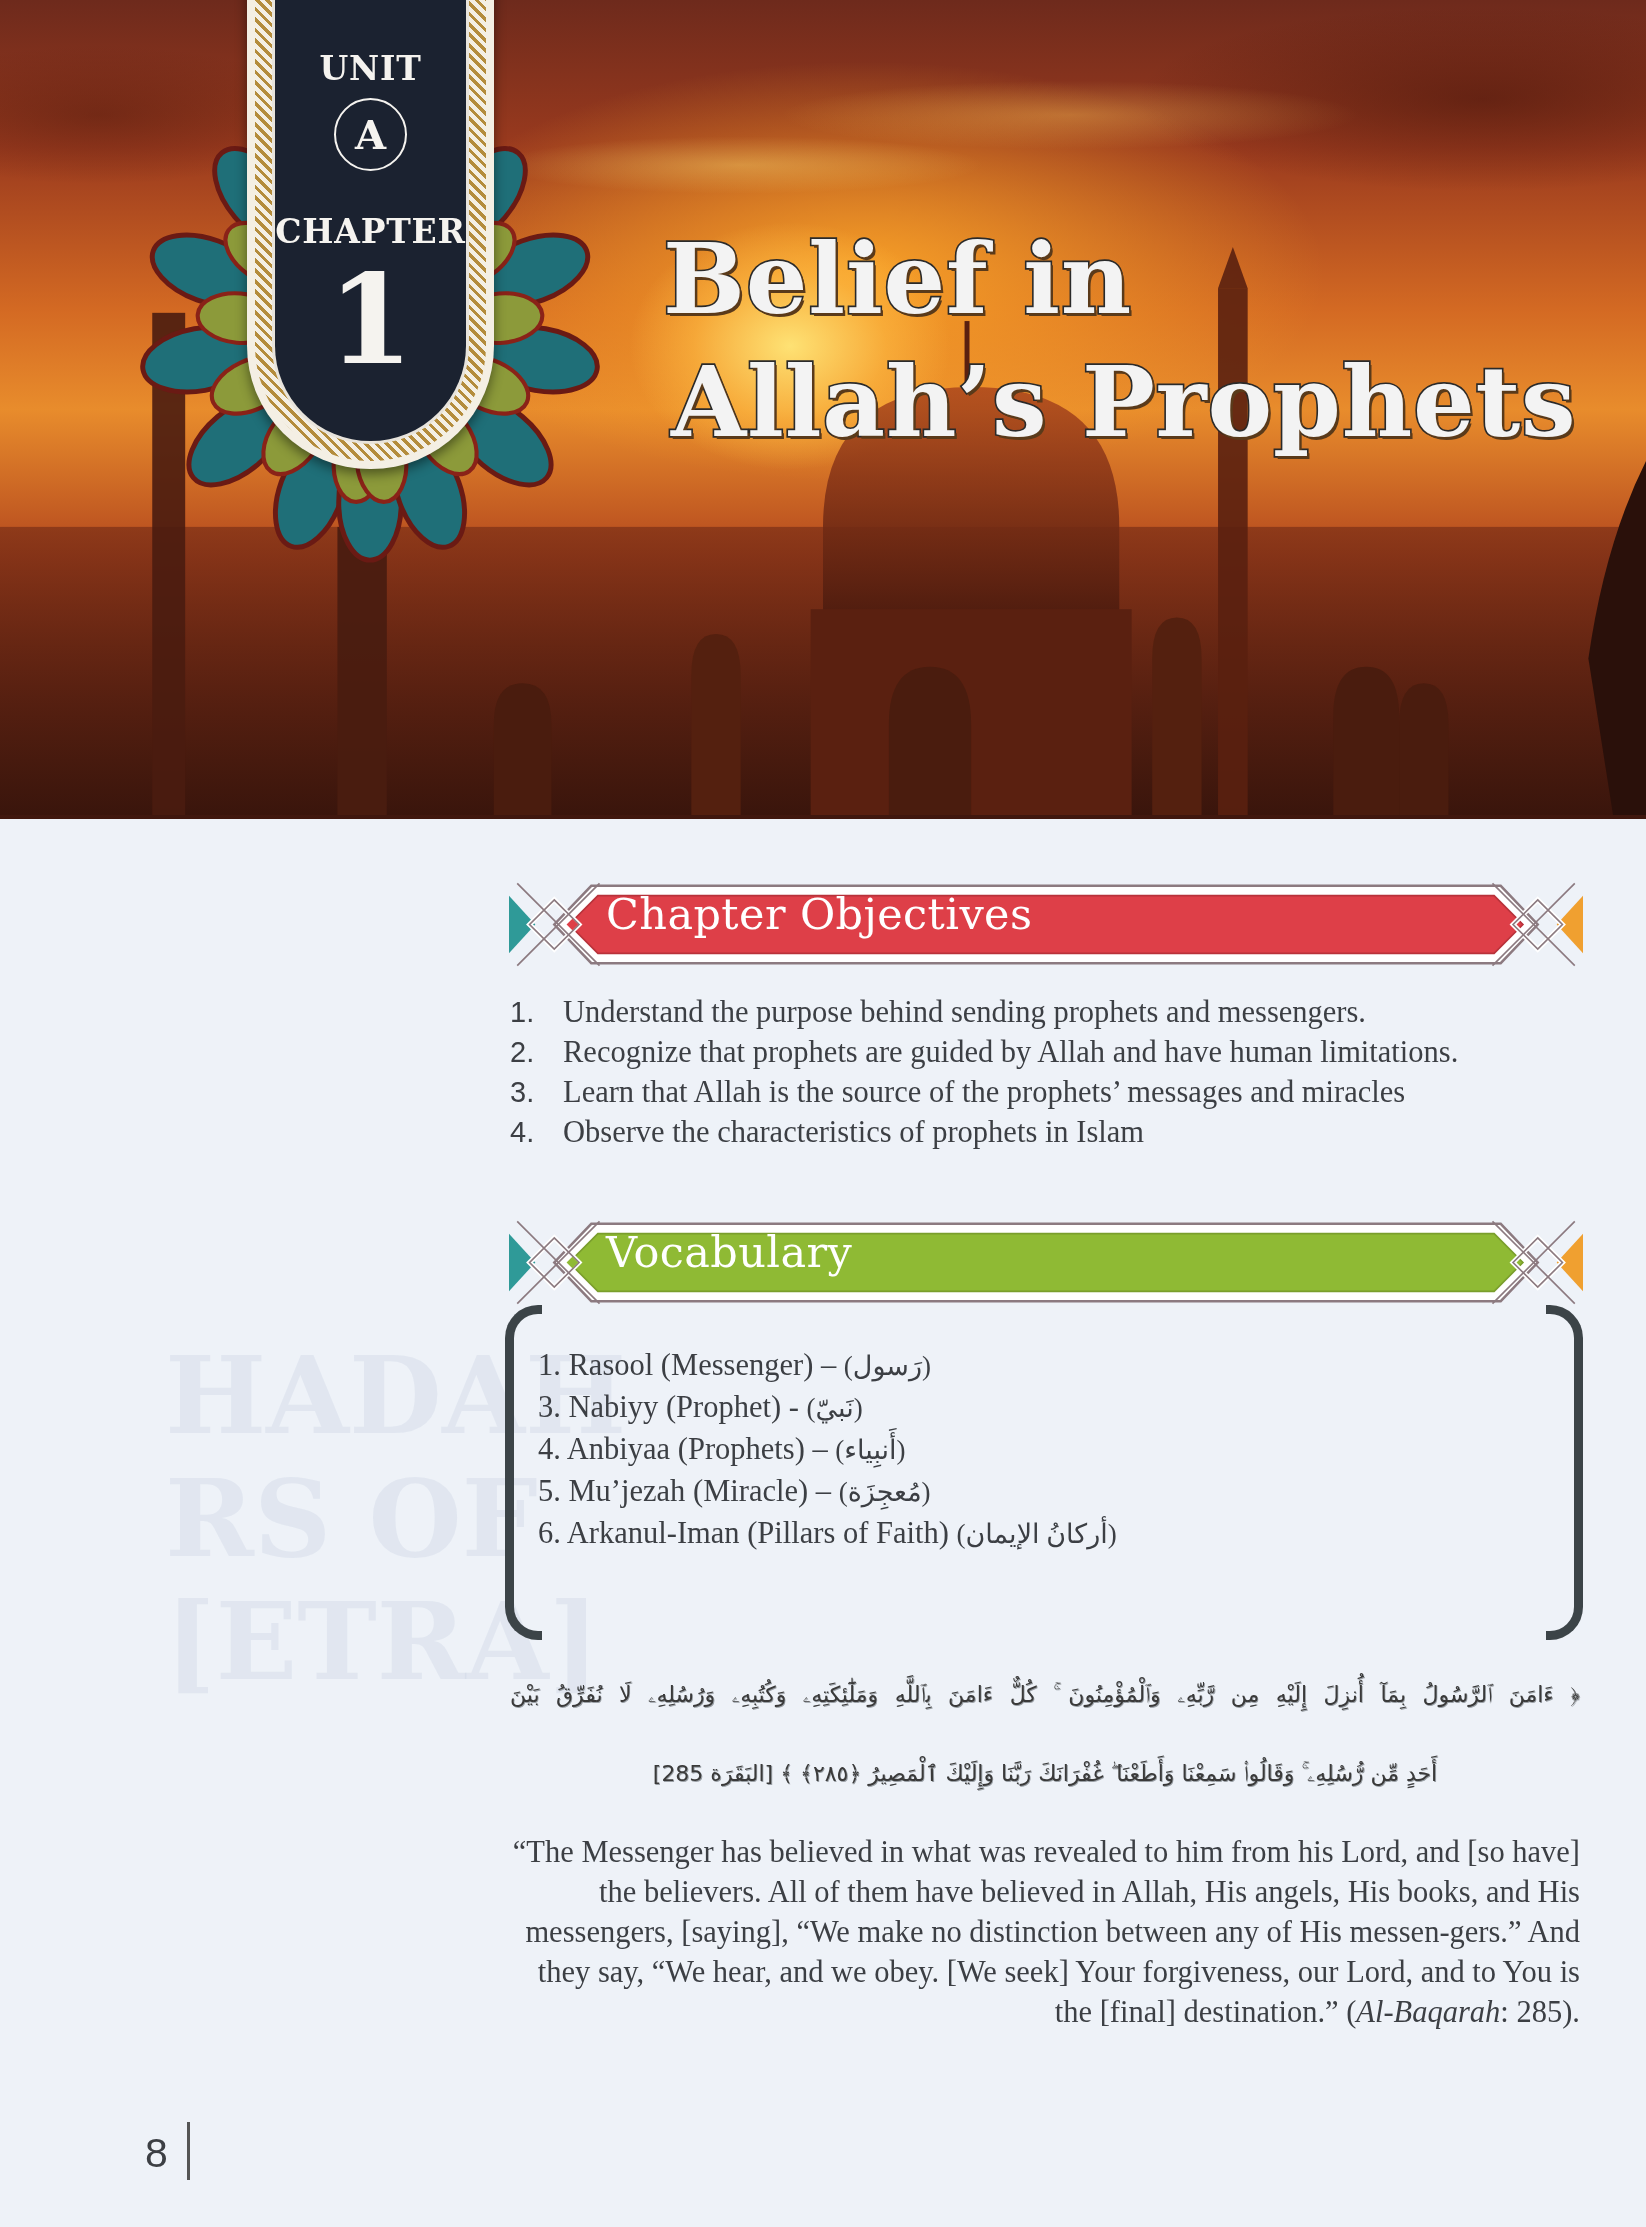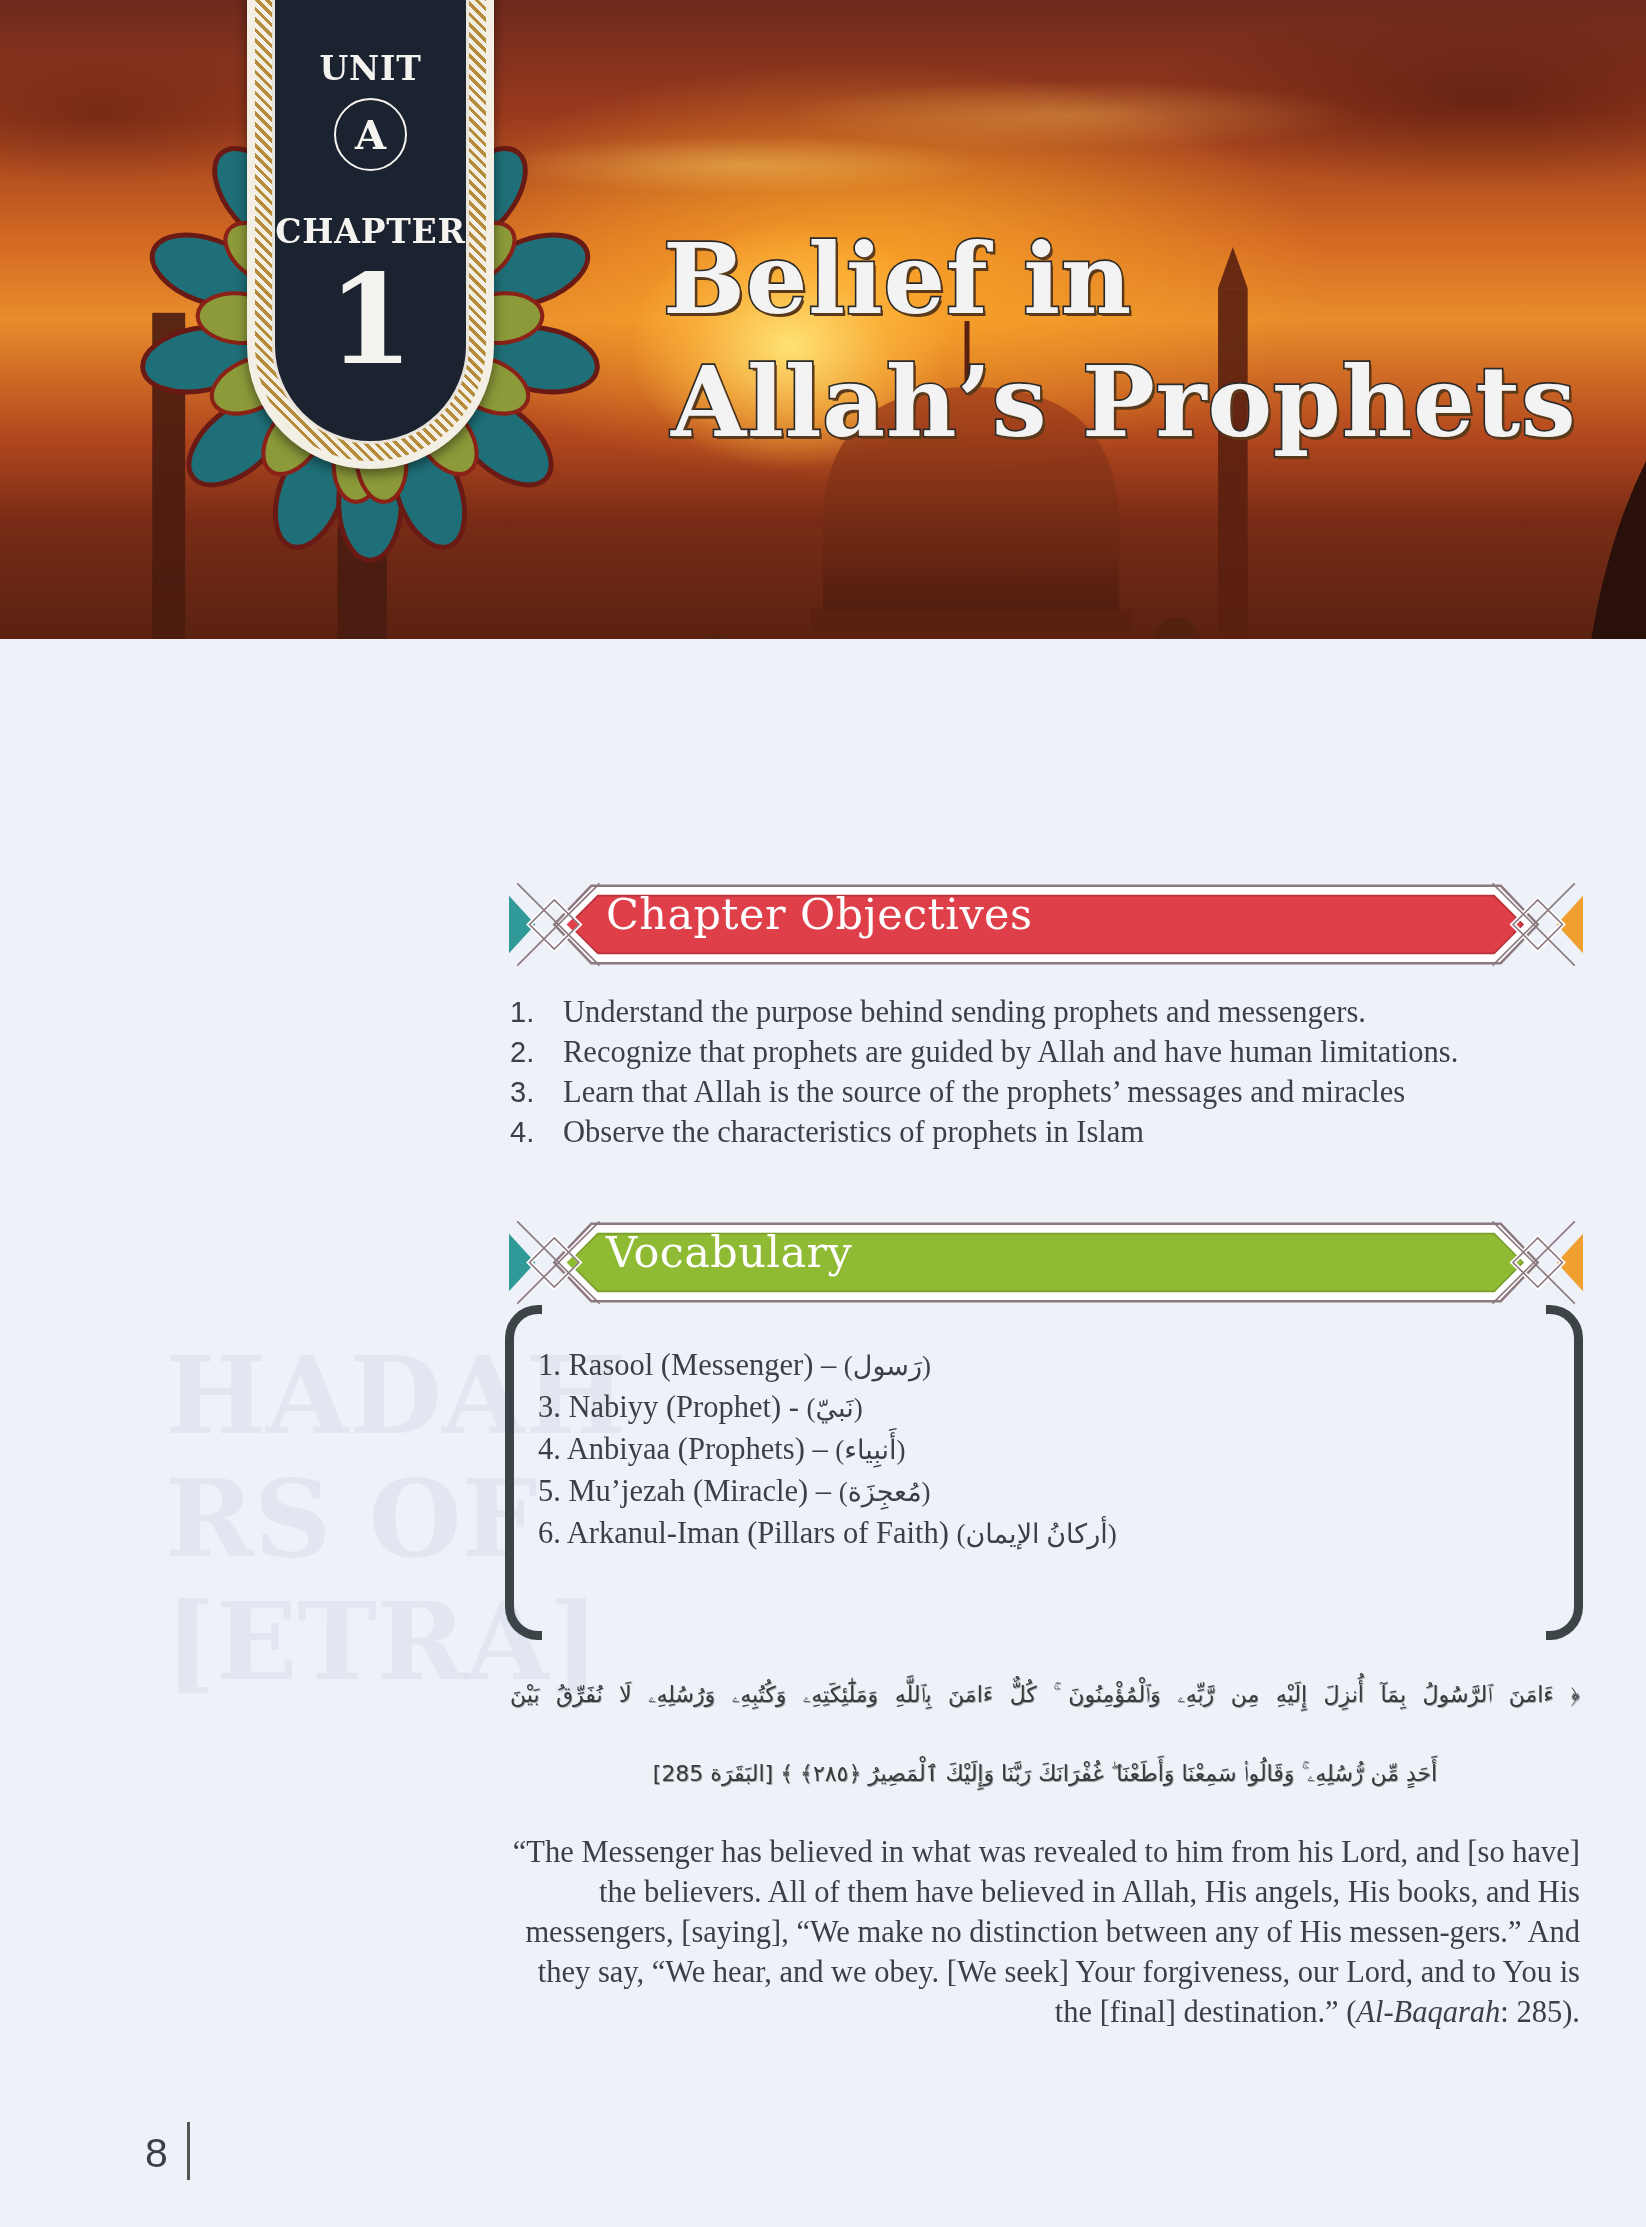--- a/index.html
+++ b/index.html
@@ -4,21 +4,21 @@
 <style>
   html, body { margin: 0; padding: 0; }
   body {
     width: 1646px; height: 2227px; position: relative; overflow: hidden;
     background: #eef2f8;
     font-family: "Liberation Serif", "DejaVu Serif", serif;
     color: #3a3d42;
   }
   
   .hero {
-    position: absolute; left: 0; top: 0; width: 1646px; height: 639px; overflow: hidden;
+    position: absolute; left: 0; top: 0; width: 1646px; height: 819px; overflow: hidden;
     background:
       radial-gradient(ellipse 214px 165px at 790px 346px, rgba(255,230,120,0.95), rgba(255,190,70,0.55) 45%, rgba(255,150,40,0) 75%),
       radial-gradient(ellipse 576px 263px at 864px 272px, rgba(255,170,40,0.85), rgba(240,120,30,0.0) 80%),
       linear-gradient(180deg, #6e2a1c 0%, #9a3a1e 18%, #d46a23 38%, #e88c2c 50%, #b4481e 68%, #6a2414 85%, #3f170e 100%);
   }
   .hero-clouds {
     position: absolute; inset: 0;
     background:
       radial-gradient(ellipse 412px 49px at 1070px 115px, rgba(255,200,90,0.35), transparent 70%),
       radial-gradient(ellipse 346px 41px at 741px 165px, rgba(255,230,120,0.35), transparent 70%),

